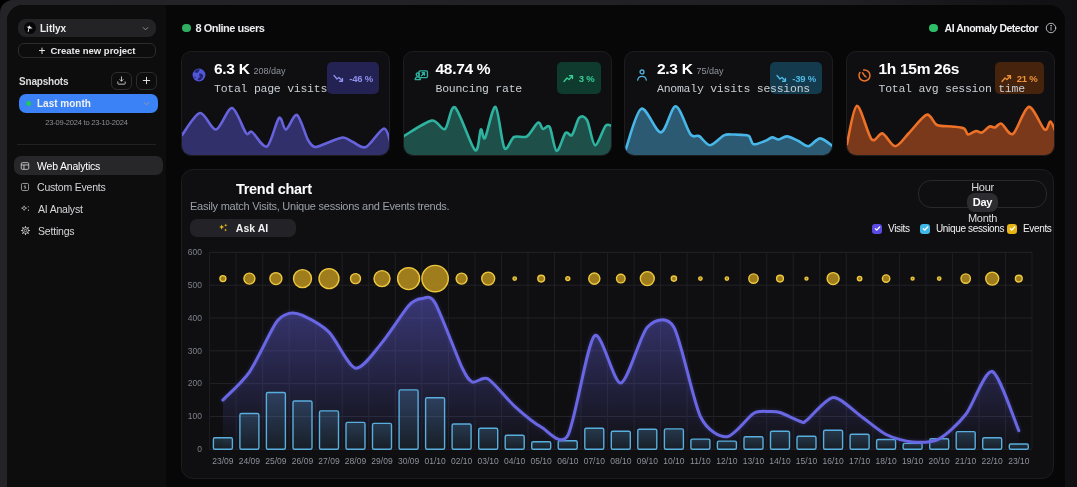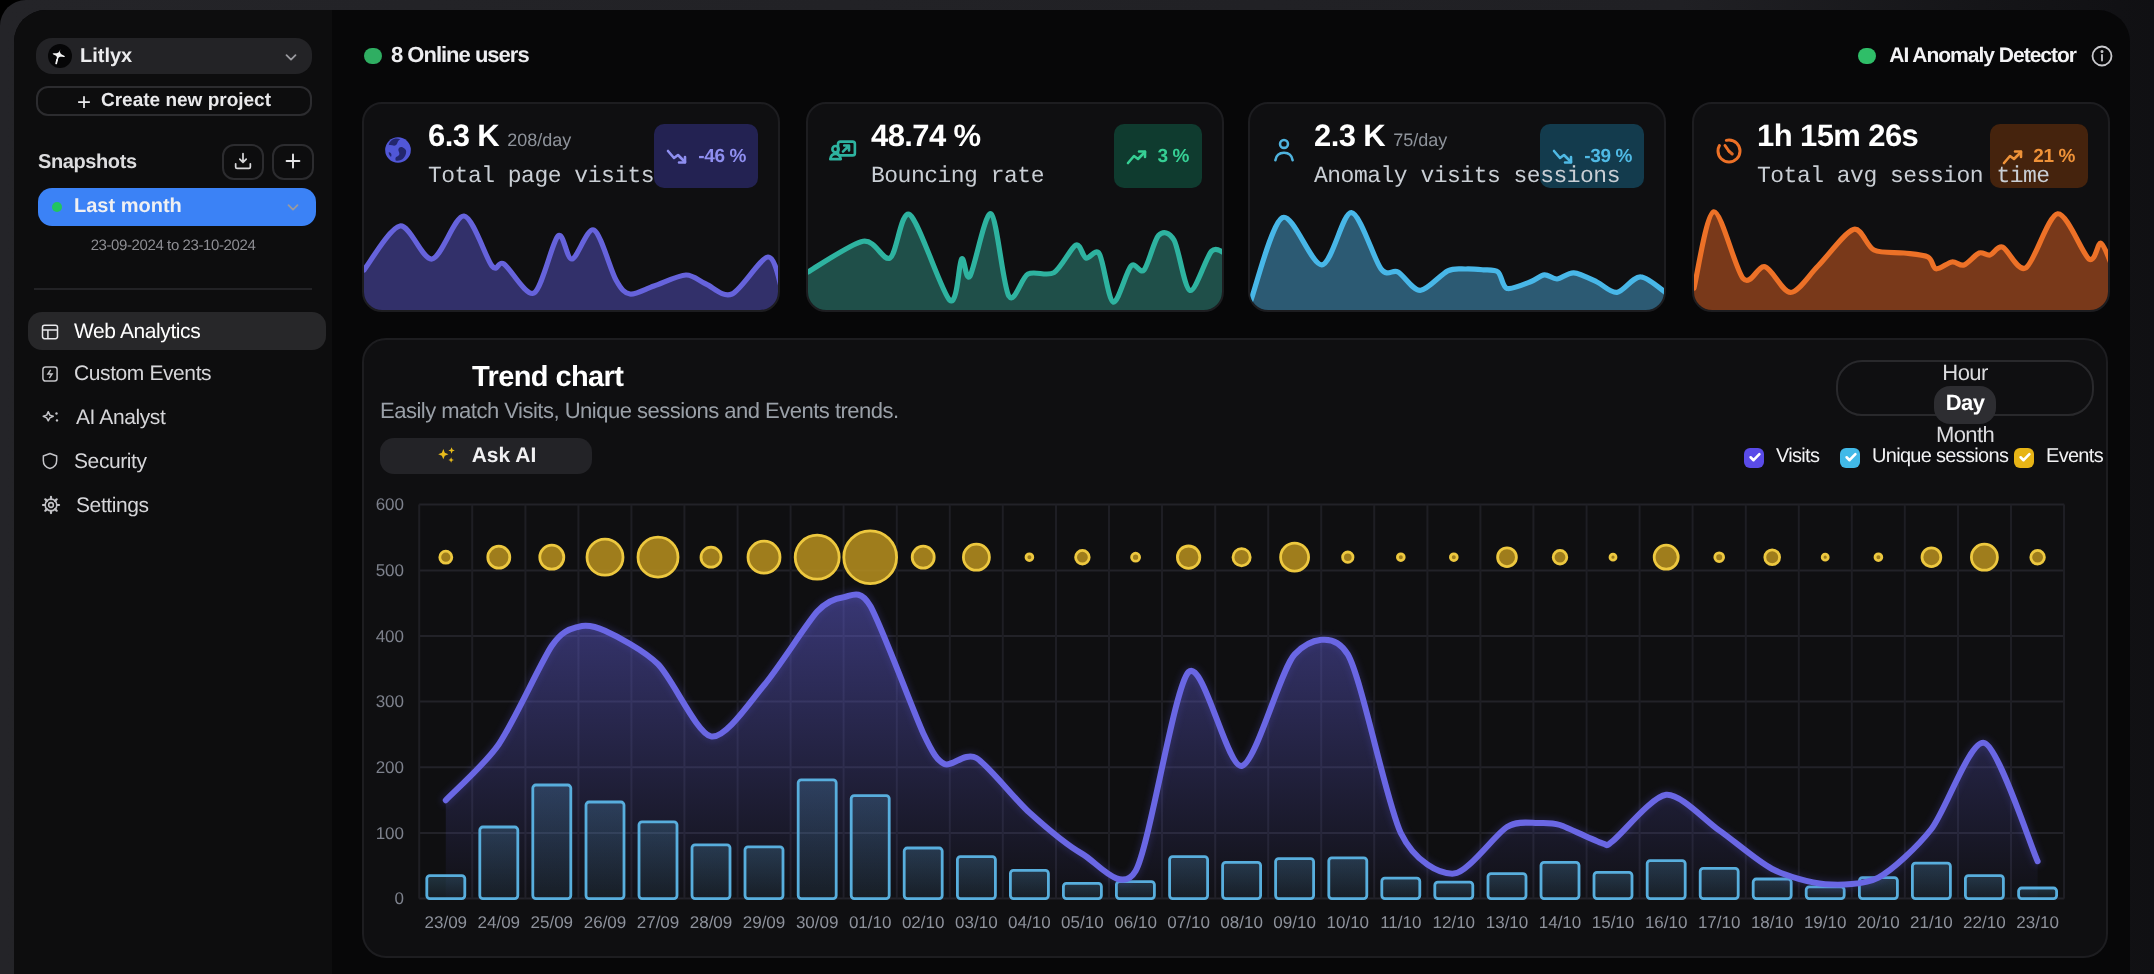--- a/index.html
+++ b/index.html
@@ -111,23 +111,20 @@
           </svg> Web Analytics</div>
       <div class="mitem"><svg width="10" height="10" viewBox="0 0 24 24" fill="none" stroke="#c3c3c7" stroke-width="1.8">
 <rect x="3.5" y="3.5" width="17" height="17" rx="3"></rect>
             <path d="M12.8 7l-3.3 5h5l-3.3 5" stroke-width="1.7"></path>
           </svg> Custom Events</div>
       <div class="mitem"><svg width="11" height="11" viewBox="0 0 24 24" fill="#c3c3c7">
 <path d="M9 4l1.7 3.8L14.5 9l-3.8 1.7L9 14l-1.7-3.3L3.5 9l3.8-1.2z" fill="none" stroke="#c3c3c7" stroke-width="1.6" stroke-linejoin="round"></path>
 <circle cx="18" cy="6" r="1.3"></circle>
             <circle cx="18.5" cy="13.5" r="1.3"></circle>
           </svg> AI Analyst</div>
-      <div class="mitem"><svg width="10" height="11" viewBox="0 0 24 24" fill="none" stroke="#c3c3c7" stroke-width="1.8">
-<path d="M12 3l8 3v5.5c0 5-3.4 8.4-8 9.5-4.6-1.1-8-4.5-8-9.5V6z" stroke-linejoin="round"></path>
-          </svg> Security</div>
       <div class="mitem"><svg width="11" height="11" viewBox="0 0 24 24" fill="none" stroke="#c3c3c7" stroke-width="1.7">
 <circle cx="12" cy="12" r="2.6"></circle>
             <circle cx="12" cy="12" r="6.4"></circle>
 <path d="M12 3.2v2.4M12 18.4v2.4M3.2 12h2.4M18.4 12h2.4M5.8 5.8l1.7 1.7M16.5 16.5l1.7 1.7M5.8 18.2l1.7-1.7M16.5 7.5l1.7-1.7" stroke-linecap="round" stroke-width="2.4"></path>
           </svg> Settings</div>
     </div>
   </div>
 </div>
 <div class="online"><span class="topdot"></span>8 Online users</div>
 <div class="anomaly"><span class="topdot" style="background:#2fbe68"></span>AI Anomaly Detector <svg width="12" height="12" viewBox="0 0 24 24" fill="none" stroke="#c9c9cd" stroke-width="1.8" stroke-linecap="round">

